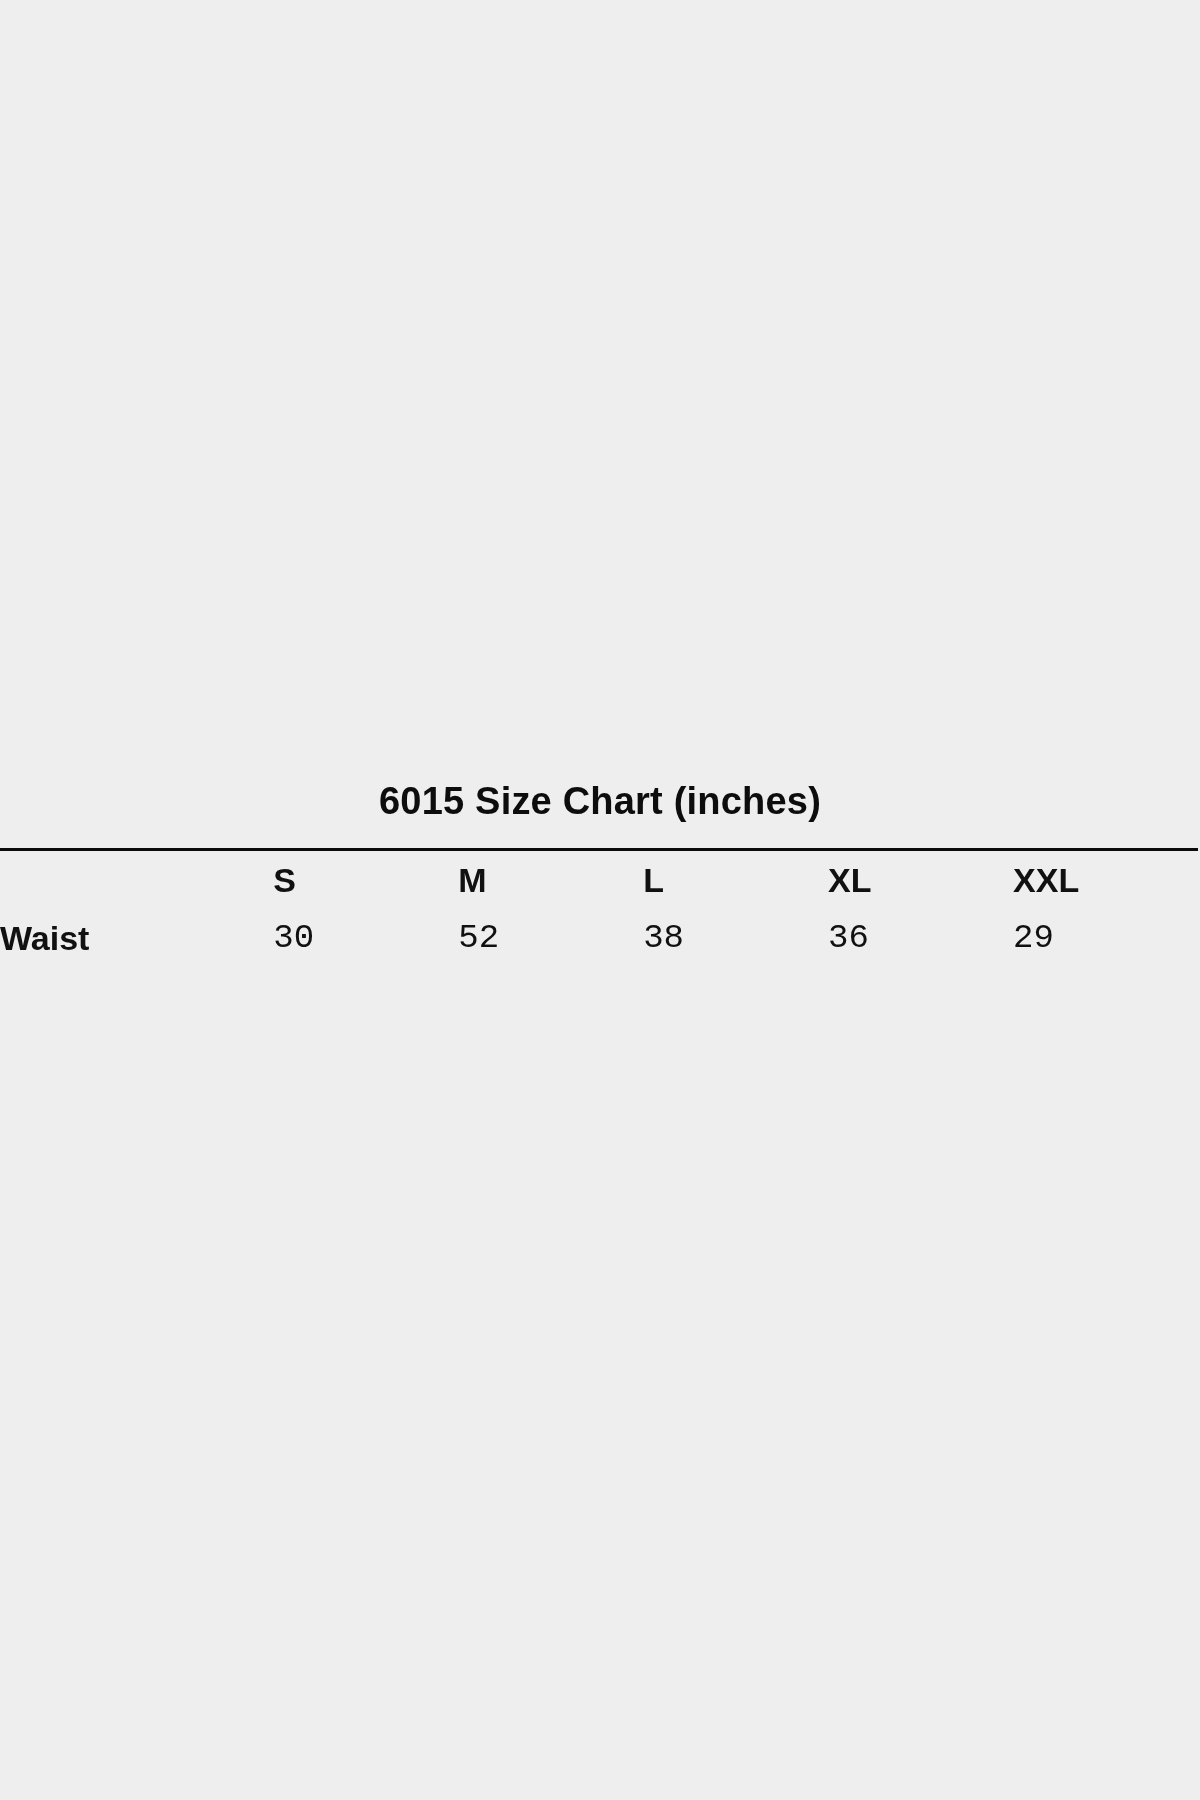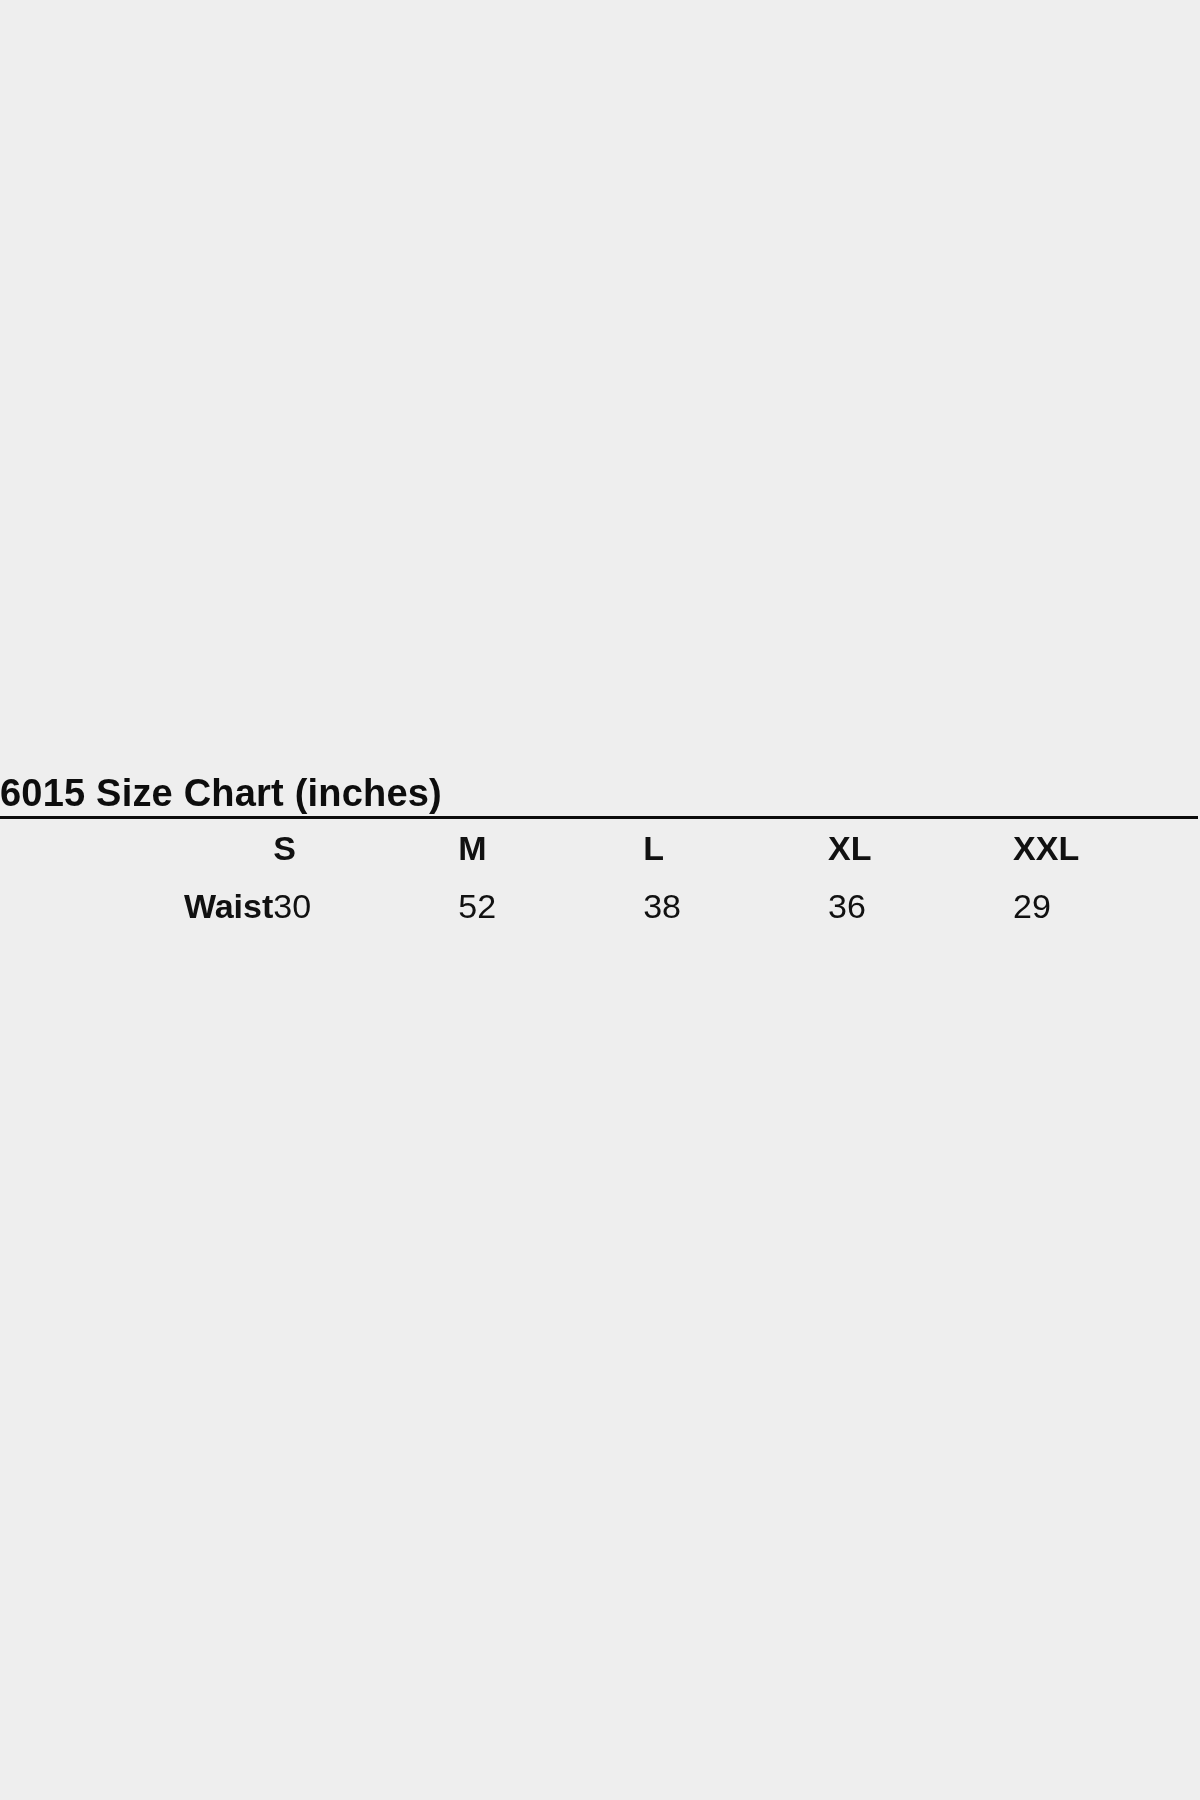--- a/index.html
+++ b/index.html
@@ -18,27 +18,28 @@
 
   
   #size-chart-block {
     position: absolute;
     left: 0;
     top: 770px;
     width: 1200px;
   }
 
   #chart-title {
+    text-align: center;
     font-size: 38px;
     font-weight: bold;
     color: #0d0d0d;
     letter-spacing: 0.2px;
     line-height: 46px;
-    margin: 0;
-    padding: 0 0 0 0;
+    margin: 8px;
+    padding: 0 0 16px 0;
     white-space: nowrap;
   }
 
   #header-rule {
     width: 1198px;
     height: 3px;
     background: #0b0b0b;
     margin: 0;
   }
 
@@ -69,34 +70,35 @@
   th.size-header {
     text-align: left;
     font-weight: bold;
     font-size: 36px;
     padding-left: 14px;
     color: #090909;
   }
 
   
   th.row-label {
-    text-align: right;
+    text-align: left;
     font-weight: bold;
     font-size: 34px;
     padding-right: 26px;
     color: #0c0c0c;
     white-space: nowrap;
   }
 
   
   td.data-cell {
     text-align: left;
     font-weight: normal;
     padding-left: 14px;
     color: #1a1a1a;
+    font-family: Liberation Mono, monospace;
   }
 
   tr.header-row th { height: 62px; }
   tr.data-row th, tr.data-row td { height: 56px; }
 </style>
 </head>
 <body>
 
 <div id="size-chart-block">
 

